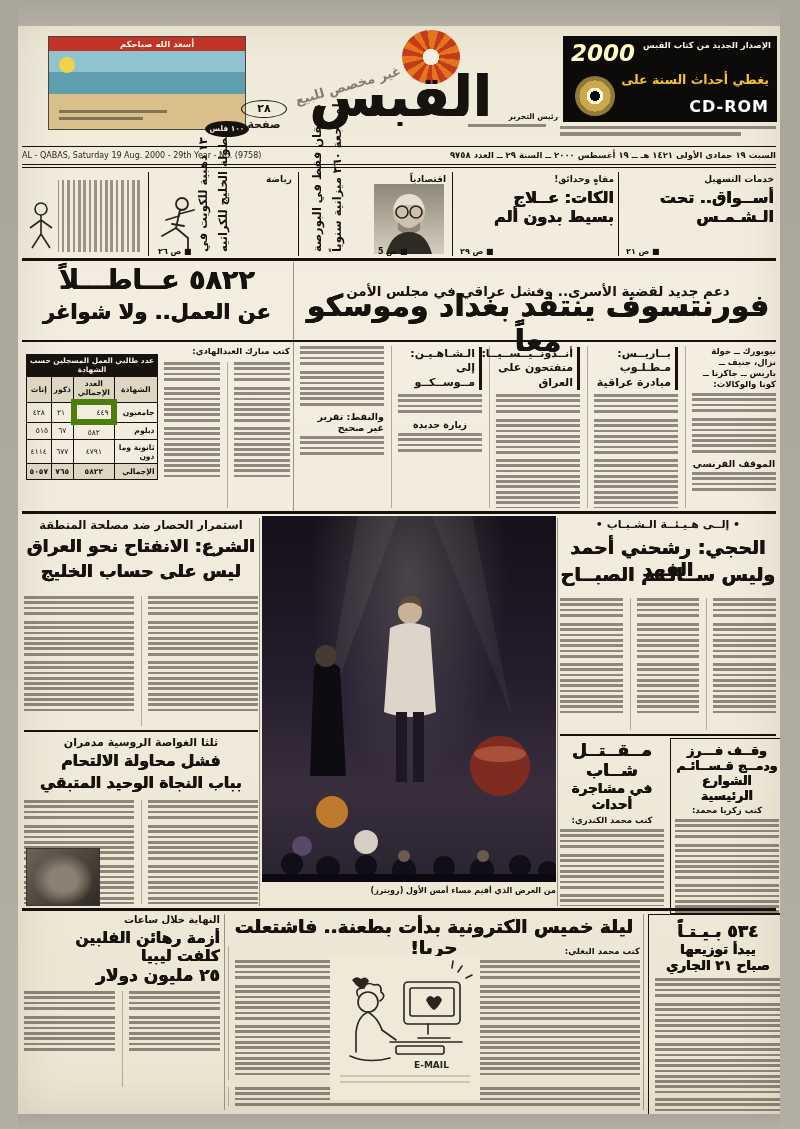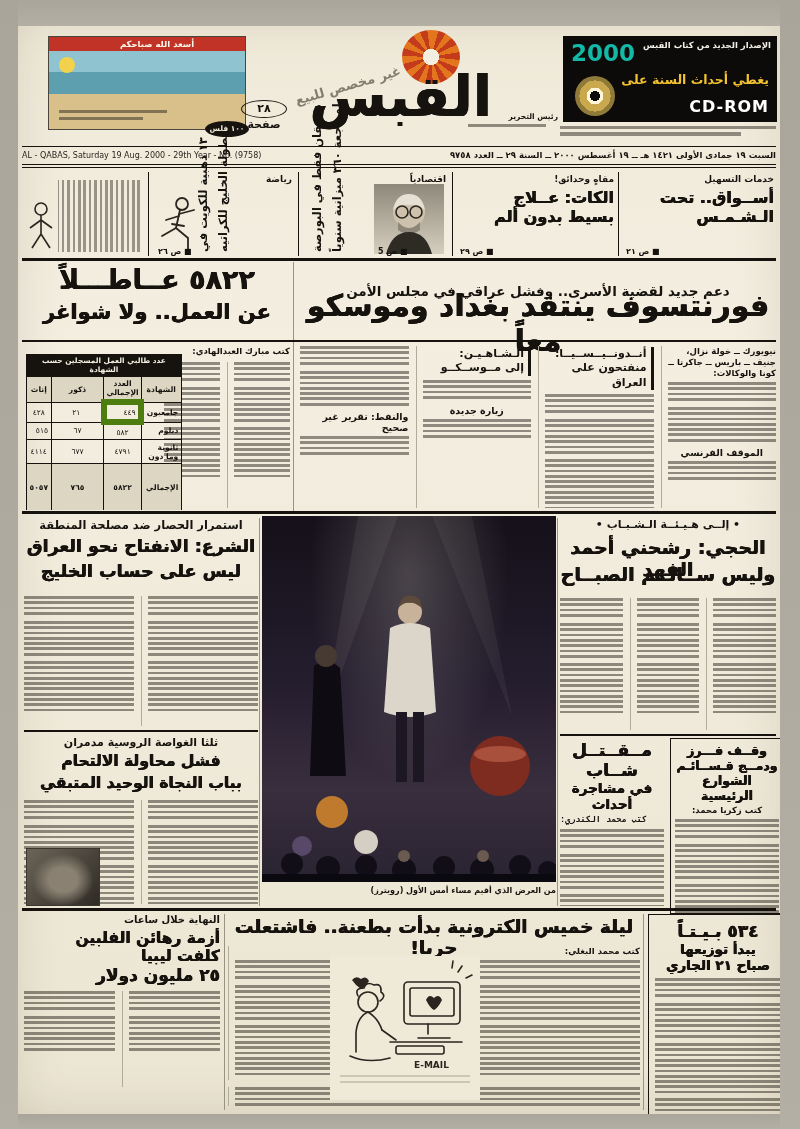--- a/index.html
+++ b/index.html
@@ -56,21 +56,21 @@
                        repeating-conic-gradient(#e2751d 0 16deg,#c43b1b 16deg 32deg);"></div>
 <div class="abs ctr fat" style="left:312px;top:66px;width:180px;font-size:56px;font-weight:bold;direction:rtl;line-height:1.1;">القبس</div>
 <div class="abs" style="left:278px;top:78px;width:140px;transform:rotate(-16deg);font-size:13px;font-weight:bold;color:#837d6f;direction:rtl;text-align:center;">غير مخصص للبيع</div>
 <div class="abs right rtl" style="left:468px;top:112px;width:90px;font-size:7.5px;font-weight:bold;">رئيس التحرير</div>
 <div class="abs" style="left:468px;top:124px;width:78px;">
   <div class="simline" style="width:100%"></div>
 </div>
 
 <div class="abs" style="left:563px;top:36px;width:214px;height:86px;background:#0d0b09;color:#f2efe6;">
   <div class="right rtl" style="font-size:8.5px;font-weight:bold;padding:4px 6px 0 0;">الإصدار الجديد من كتاب القبس</div>
-  <div class="abs" style="left:8px;top:4px;font-size:23px;font-weight:bold;color:#14b8a6;">2000</div>
+  <div class="abs" style="left:8px;top:4px;font-size:23px;font-weight:bold;font-style:italic;color:#fef9c3;">2000</div>
   <div class="abs right rtl" style="right:8px;top:36px;width:150px;font-size:12.5px;font-weight:bold;color:#f3c230;">يغطي أحداث السنة على</div>
   <div class="abs" style="right:8px;bottom:6px;font-size:16px;font-weight:bold;color:#ffffff;letter-spacing:1px;">CD-ROM</div>
   <div class="abs" style="left:12px;bottom:6px;width:40px;height:40px;border-radius:50%;
               background:radial-gradient(circle,#0d0b09 0 18%,#fdf6d8 18% 30%,#caa94e 30% 55%,#8f7a3a 55% 75%,#d8c88a 75% 100%);"></div>
 </div>
 
 <div class="abs" style="left:560px;top:126px;width:216px;">
   <div class="simline" style="width:100%"></div>
   <div class="simline" style="width:84%;margin-right:16%"></div>
 </div>
@@ -165,20 +165,31 @@
 <div class="abs cols" style="left:300px;top:346px;width:476px;height:162px;">
   <div class="col">
     <div class="byline">نيويورك ــ خولة نزال، جنيف ــ باريس ــ جاكرتا ــ كونا والوكالات:</div>
     <div>
         <div class="sim-p" style="height: 20px;"></div>
         <div class="sim-p" style="height: 35px;"></div>
       </div>
     <div class="subh">الموقف الفرنسي</div>
     <div>
         <div class="sim-p" style="height: 20px;"></div>
+      </div>
+  </div>
+  <div class="col">
+    <div class="xhead">
+      <div>بــاريــس: مـطـلـوب</div>
+        <div>مبادرة عراقية</div>
+    </div>
+    <div>
+        <div class="sim-p" style="height: 20px;"></div>
+        <div class="sim-p" style="height: 35px;"></div>
+        <div class="sim-p" style="height: 50px;"></div>
       </div>
   </div>
   <div class="col">
     <div class="xhead">
       <div>أنــدونــيــســيــا:</div>
         <div>منفتحون على العراق</div>
     </div>
     <div>
         <div class="sim-p" style="height: 20px;"></div>
         <div class="sim-p" style="height: 35px;"></div>
@@ -251,21 +262,21 @@
     </tr>
     <tr>
       <td style="border:1px solid #16130f;padding:2.5px;font-weight:bold">ثانوية وما دون</td>
       <td style="border:1px solid #16130f;padding:2.5px;text-align:center">٤٧٩١</td>
       <td style="border:1px solid #16130f;padding:2.5px;text-align:center">٦٧٧</td>
       <td style="border:1px solid #16130f;padding:2.5px;text-align:center">٤١١٤</td>
     </tr>
     <tr style="background:#ddd6c3;">
       <td style="border:1px solid #16130f;padding:2.5px;font-weight:bold">الإجمالي</td>
       <td style="border:1px solid #16130f;padding:2.5px;text-align:center;font-weight:bold">٥٨٢٢</td>
-      <td style="border:1px solid #16130f;padding:19px;text-align:center;font-weight:bold">٧٦٥</td>
+      <td style="border:1px solid #16130f;padding:3px;text-align:center;font-weight:bold">٧٦٥</td>
       <td style="border:1px solid #16130f;padding:2.5px;text-align:center;font-weight:bold">٥٠٥٧</td>
     </tr>
   </tbody>
     </table>
 </div>
 
 <div class="abs rule1" style="left:22px;top:511px;width:754px;height:3px;"></div>
 
 <div class="abs vlight" style="left:259px;top:518px;height:388px;"></div>
 <div class="abs vlight" style="left:557px;top:518px;height:388px;"></div>
@@ -294,21 +305,21 @@
         <div class="sim-p" style="height: 35px;"></div>
         <div class="sim-p" style="height: 50px;"></div>
       </div>
     </div>
 </div>
 <div class="abs rule1" style="left:560px;top:734px;width:216px;height:2px;"></div>
 
 <div class="abs" style="left:560px;top:740px;width:104px;height:166px;overflow:hidden;">
   <div class="ctr rtl fat" style="font-size:17px;font-weight:bold;">مــقــتــل شــاب</div>
   <div class="ctr rtl fat" style="font-size:13.5px;font-weight:bold;">في مشاجرة أحداث</div>
-  <div class="byline ctr" style="text-align:left;margin-top:3px;font-family:Liberation Mono, monospace;">كتب محمد الكندري:</div>
+  <div class="byline ctr" style="text-align:center;margin-top:3px;">كتب محمد الكندري:</div>
   <div>
       <div class="sim-p" style="height: 20px;"></div>
       <div class="sim-p" style="height: 35px;"></div>
       <div class="sim-p" style="height: 50px;"></div>
     </div>
 </div>
 
 <div class="abs box" style="left:670px;top:738px;width:104px;height:166px;padding:4px;overflow:hidden;">
   <div class="ctr rtl fat" style="font-size:12.5px;font-weight:bold;">وقــف فـــرز</div>
   <div class="ctr rtl fat" style="font-size:12.5px;font-weight:bold;">ودمــج قـســائـم</div>

